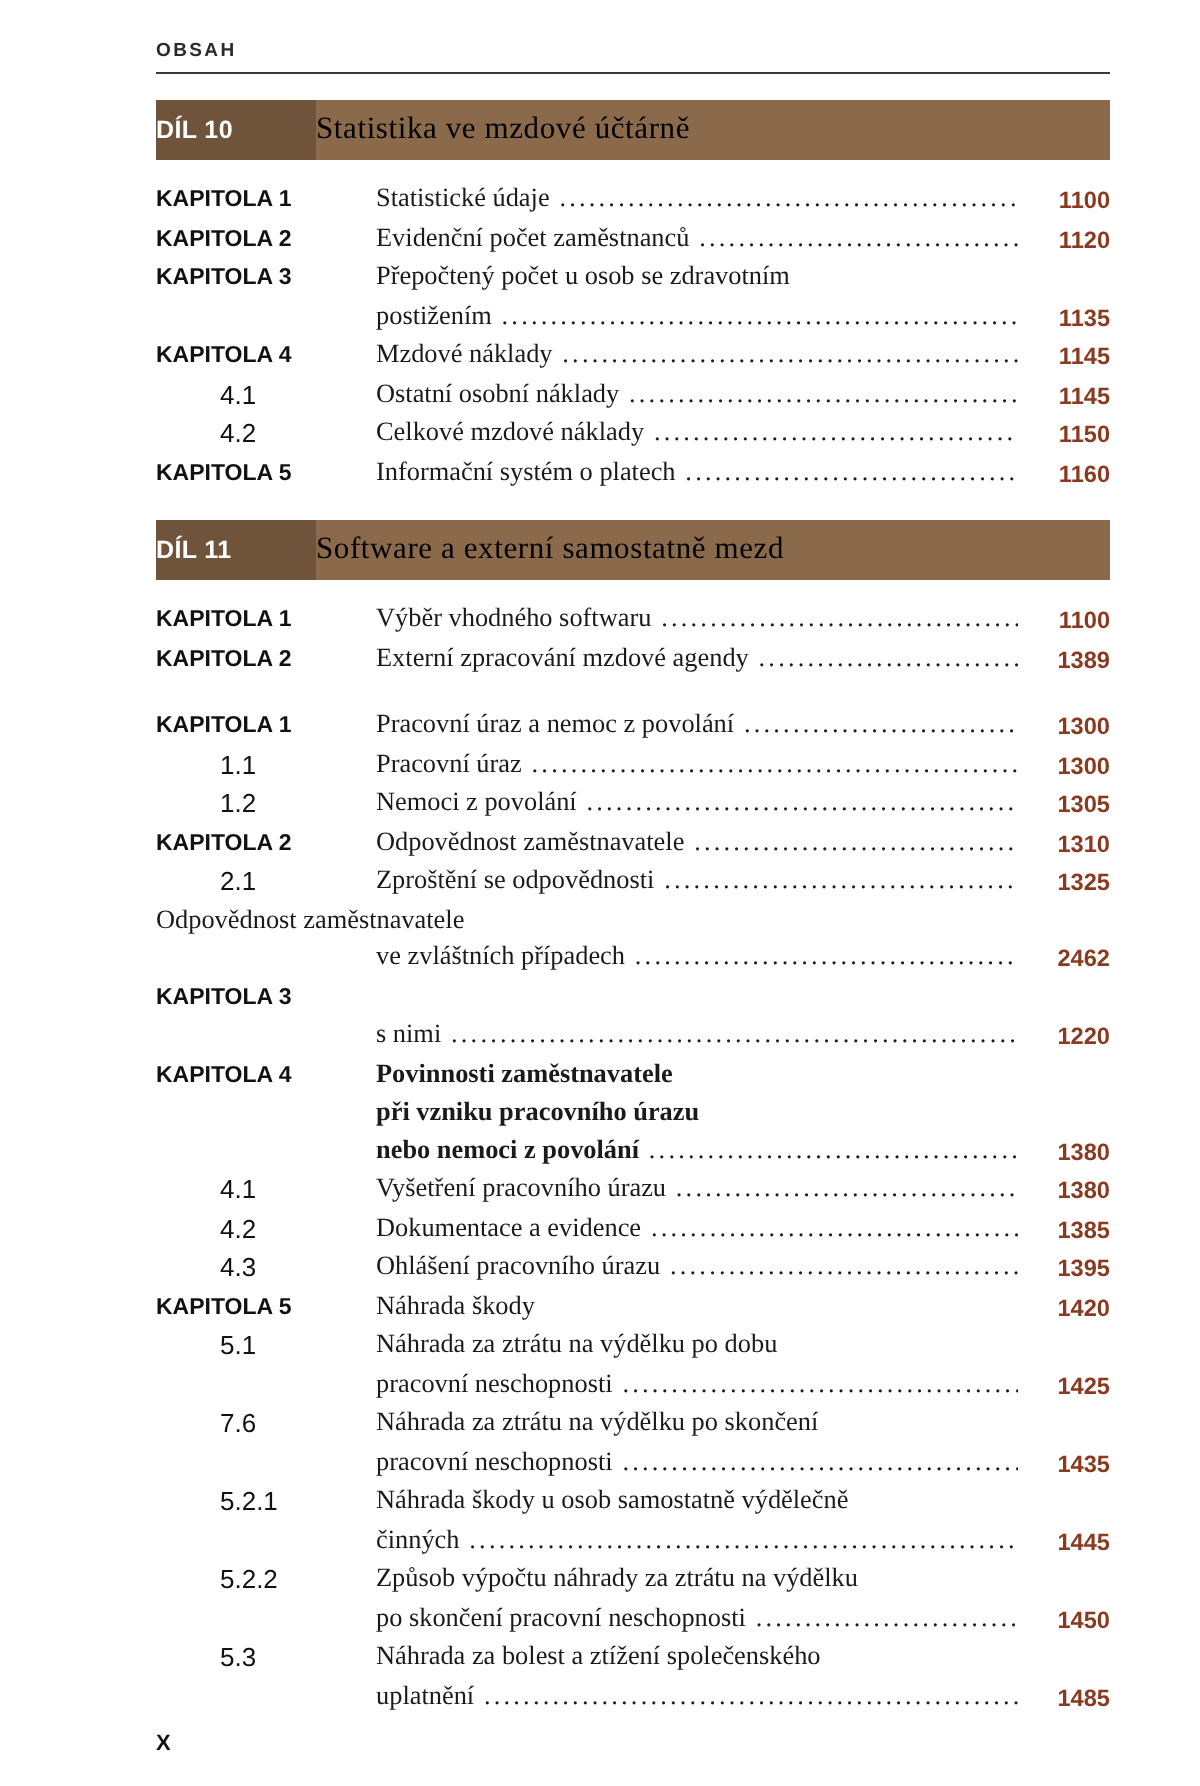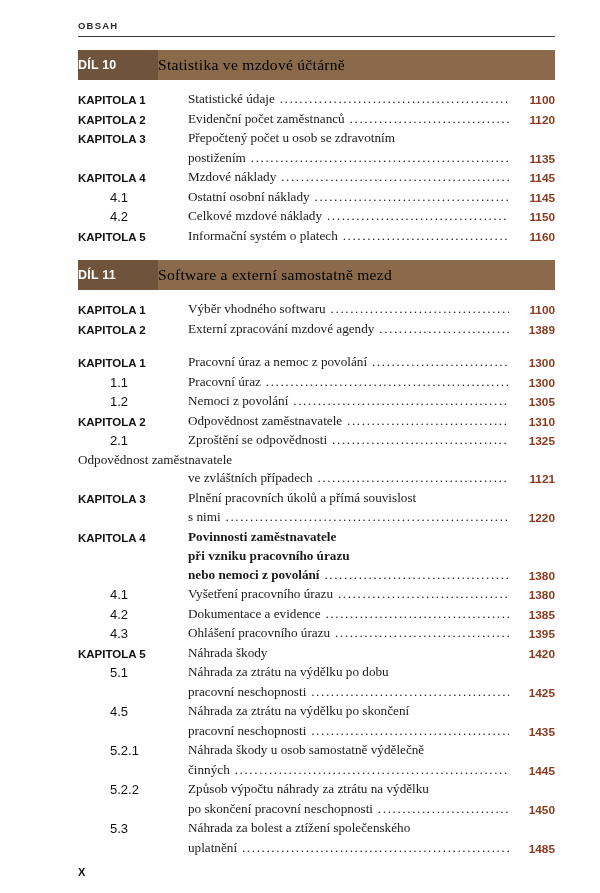--- a/index.html
+++ b/index.html
@@ -250,25 +250,24 @@
           <div class="mid"><span class="txt">Zproštění se odpovědnosti</span><span class="dots"> ..........................................................................................</span></div>
           <div class="pg" style="color: rgb(138, 58, 30);">1325</div>
         </div>
         <div class="row">
           <div class="mid"><span class="txt">Odpovědnost zaměstnavatele</span></div>
           <div class="pg" style="color: rgb(138, 58, 30);"></div>
         </div>
         <div class="row cont">
           <div class="lbl sub"></div>
           <div class="mid"><span class="txt">ve zvláštních případech</span><span class="dots"> ..........................................................................................</span></div>
-          <div class="pg" style="color: rgb(138, 58, 30);">1121</div>
+          <div class="pg" style="color: rgb(138, 58, 30);">2462</div>
         </div>
         <div class="row">
           <div class="lbl">KAPITOLA 3</div>
-          <div class="mid"><span class="txt">Plnění pracovních úkolů a přímá souvislost</span></div>
           <div class="pg" style="color: rgb(138, 58, 30);"></div>
         </div>
         <div class="row cont">
           <div class="lbl"></div>
           <div class="mid"><span class="txt">s nimi</span><span class="dots"> ..........................................................................................</span></div>
           <div class="pg" style="color: rgb(138, 58, 30);">1220</div>
         </div>
         <div class="row">
           <div class="lbl">KAPITOLA 4</div>
           <div class="mid"><span class="txt" style="font-weight: 700;">Povinnosti zaměstnavatele</span></div>
@@ -308,21 +307,21 @@
           <div class="lbl sub">5.1</div>
           <div class="mid"><span class="txt">Náhrada za ztrátu na výdělku po dobu</span></div>
           <div class="pg" style="color: rgb(138, 58, 30);"></div>
         </div>
         <div class="row cont">
           <div class="lbl sub"></div>
           <div class="mid"><span class="txt">pracovní neschopnosti</span><span class="dots"> ..........................................................................................</span></div>
           <div class="pg" style="color: rgb(138, 58, 30);">1425</div>
         </div>
         <div class="row">
-          <div class="lbl sub">4.5</div>
+          <div class="lbl sub">7.6</div>
           <div class="mid"><span class="txt">Náhrada za ztrátu na výdělku po skončení</span></div>
           <div class="pg" style="color: rgb(138, 58, 30);"></div>
         </div>
         <div class="row cont">
           <div class="lbl sub"></div>
           <div class="mid"><span class="txt">pracovní neschopnosti</span><span class="dots"> ..........................................................................................</span></div>
           <div class="pg" style="color: rgb(138, 58, 30);">1435</div>
         </div>
         <div class="row">
           <div class="lbl sub">5.2.1</div>

